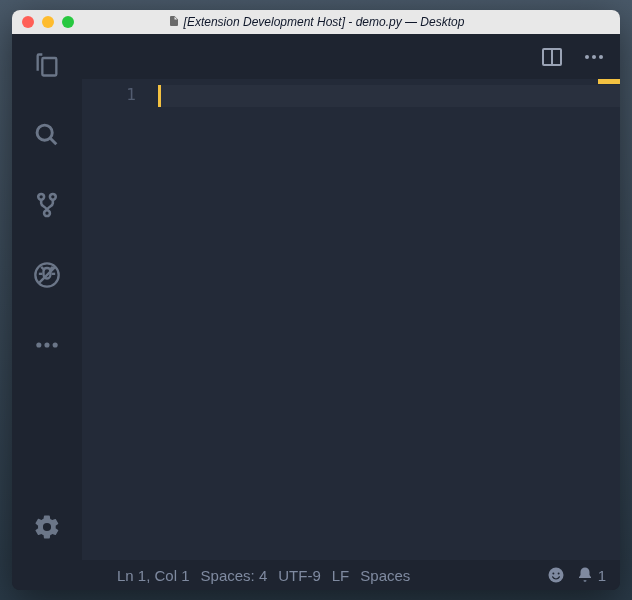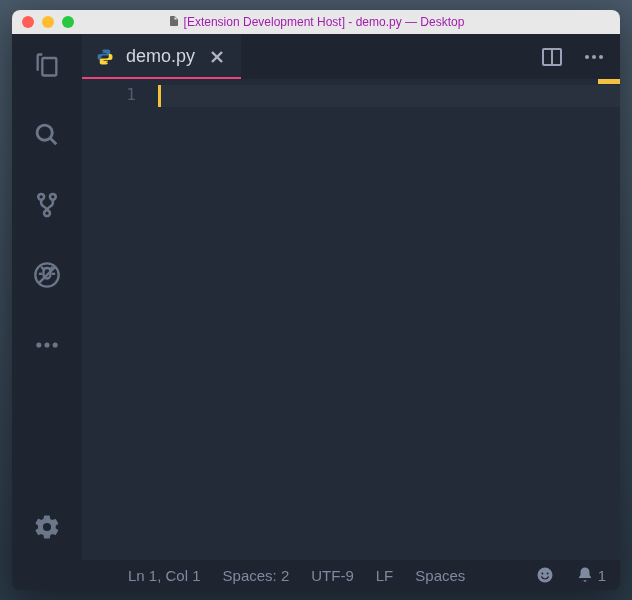--- a/index.html
+++ b/index.html
@@ -37,26 +37,27 @@
   }
   .light { width: 12px; height: 12px; border-radius: 50%; }
   .light.red { background: #ff5f57; }
   .light.yellow { background: #febc2e; }
   .light.green { background: #28c840; }
   .window-title {
     position: absolute;
     left: 0; right: 0;
     text-align: center;
     font-size: 12px;
-    color: #a21caf;
+    color: #0f172a;
     pointer-events: none;
     display: flex;
     align-items: flex-start;
     justify-content: center;
     gap: 4px;
+    font-style: italic;
   }
   .title-icon { width: 12px; height: 12px; display: inline-flex; }
   .main {
     flex: 1;
     display: flex;
     min-height: 0;
   }
   .activity-bar {
     width: 70px;
     background: #1e2430;
@@ -158,21 +159,21 @@
     right: 0; top: 0;
     width: 22px; height: 5px;
     background: #f3c141;
   }
   .statusbar {
     height: 30px;
     background: #1e2430;
     display: flex;
     align-items: center;
     padding: 0 14px;
-    gap: 22px;
+    gap: 11px;
     color: #7f8aa0;
     font-size: 15px;
   }
   .status-left { flex: 0 0 80px; }
   .status-spacer { flex: 1; }
   .status-item { cursor: pointer; white-space: nowrap; }
   .status-icon { width: 18px; height: 18px; display: inline-flex; align-items: center; justify-content: center; }
   .bell-group { display: flex; align-items: center; gap: 4px; }
 </style>
 </head>
@@ -239,35 +240,20 @@
       </div>
       <div class="activity-icon activity-bottom">
         <svg viewBox="0 0 24 24" fill="currentColor">
             <path d="M19.4 13a7.5 7.5 0 0 0 .1-1 7.5 7.5 0 0 0-.1-1l2.1-1.6a.5.5 0 0 0 .1-.6l-2-3.5a.5.5 0 0 0-.6-.2l-2.5 1a7.3 7.3 0 0 0-1.7-1l-.4-2.6a.5.5 0 0 0-.5-.4h-4a.5.5 0 0 0-.5.4L9 4.9a7.3 7.3 0 0 0-1.7 1l-2.5-1a.5.5 0 0 0-.6.2l-2 3.5a.5.5 0 0 0 .1.6L4.4 11a7.5 7.5 0 0 0-.1 1 7.5 7.5 0 0 0 .1 1l-2.1 1.6a.5.5 0 0 0-.1.6l2 3.5a.5.5 0 0 0 .6.2l2.5-1a7.3 7.3 0 0 0 1.7 1l.4 2.6a.5.5 0 0 0 .5.4h4a.5.5 0 0 0 .5-.4l.4-2.6a7.3 7.3 0 0 0 1.7-1l2.5 1a.5.5 0 0 0 .6-.2l2-3.5a.5.5 0 0 0-.1-.6zM12 15.5A3.5 3.5 0 1 1 15.5 12 3.5 3.5 0 0 1 12 15.5z"></path>
           </svg>
       </div>
     </div>
 
     <div class="editor-area">
       <div class="tabbar">
-        <div class="tab">
-          <span class="tab-icon">
-            <svg viewBox="0 0 24 24">
-                <path fill="#3572A5" d="M11 2c-3 0-3 2-3 3v2h6v1H5c-2 0-3 1-3 4s1 4 3 4h2v-3c0-2 1-3 3-3h6c2 0 3-1 3-3V5c0-1 0-3-3-3zm-2 2a1 1 0 1 1 0 2 1 1 0 0 1 0-2z"></path>
-                <path fill="#FFD43B" d="M13 22c3 0 3-2 3-3v-2h-6v-1h9c2 0 3-1 3-4s-1-4-3-4h-2v3c0 2-1 3-3 3H8c-2 0-3 1-3 3v2c0 1 0 3 3 3zm2-2a1 1 0 1 1 0-2 1 1 0 0 1 0 2z"></path>
-              </svg>
-          </span>
-          <span>demo.py</span>
-          <span class="tab-close">
-            <svg viewBox="0 0 16 16" width="16" height="16" stroke="currentColor" stroke-width="2.4">
-                <line x1="3" y1="3" x2="13" y2="13"></line>
-                <line x1="13" y1="3" x2="3" y2="13"></line>
-              </svg>
-          </span>
-        </div>
         <div class="tab-actions">
           <div class="tab-action">
             <svg viewBox="0 0 24 24" fill="none" stroke="currentColor" stroke-width="2">
                 <rect x="3" y="4" width="18" height="16" rx="1"></rect>
                 <line x1="12" y1="4" x2="12" y2="20"></line>
               </svg>
           </div>
           <div class="tab-action">
             <svg viewBox="0 0 24 24" fill="currentColor">
                 <circle cx="5" cy="12" r="2"></circle>
@@ -288,21 +274,21 @@
           <div class="yellow-mark"></div>
         </div>
       </div>
     </div>
 
   </div>
 
   <div class="statusbar">
     <div class="status-left"></div>
     <div class="status-item">Ln 1, Col 1</div>
-    <div class="status-item">Spaces: 2</div>
+    <div class="status-item">Spaces: 4</div>
     <div class="status-item">UTF-9</div>
     <div class="status-item">LF</div>
     <div class="status-item">Spaces</div>
     <div class="status-spacer"></div>
     <div class="status-item status-icon">
       <svg viewBox="0 0 24 24" fill="currentColor">
           <circle cx="12" cy="12" r="10"></circle>
           <circle cx="8.5" cy="10" r="1.3" fill="#1e2430"></circle>
           <circle cx="15.5" cy="10" r="1.3" fill="#1e2430"></circle>
           <path d="M7.5 14.5c1 1.8 2.6 2.8 4.5 2.8s3.5-1 4.5-2.8" stroke="#1e2430" stroke-width="1.6" fill="none" stroke-linecap="round"></path>

